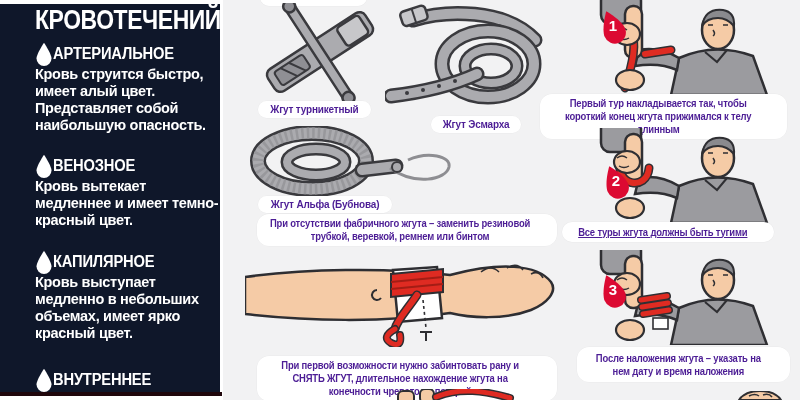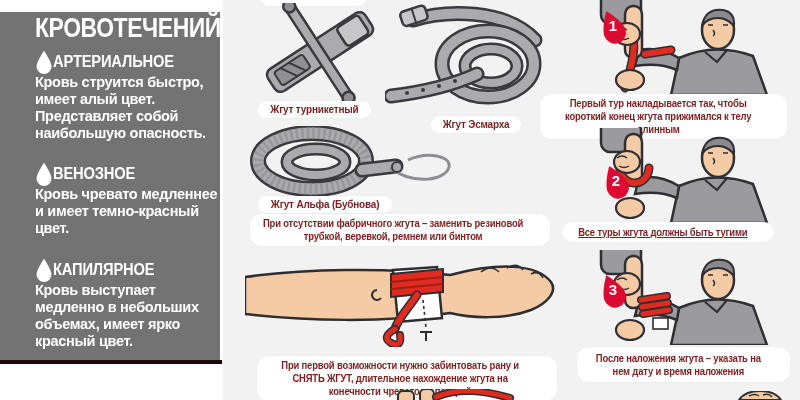--- a/index.html
+++ b/index.html
@@ -3,22 +3,22 @@
 <meta charset="utf-8">
 <style>
   * { margin:0; padding:0; box-sizing:border-box; }
   html,body { background:#fff; }
   .page{
     position:relative; width:800px; height:400px; overflow:hidden;
     font-family:"Liberation Sans", sans-serif; background:#ffffff;
   }
   
   .sidebar{
-    position:absolute; left:0; top:12px; width:220px; height:352px;
-    background:#737373; color:#fff;
+    position:absolute; left:0; top:4px; width:220px; height:392px;
+    background:#0f172a; color:#fff;
   }
   .sb-title{
     position:absolute; left:35px; top:1px;
     font-size:27px; font-weight:800; letter-spacing:-0.5px;
     transform:scaleX(.85); transform-origin:left center; white-space:nowrap;
   }
   .sb-section{ position:absolute; left:35px; width:175px; }
   .sb-head{ display:flex; align-items:center; gap:0; }
   .sb-drop{ width:18px; height:24px; flex:0 0 auto; }
   .sb-h{
@@ -32,21 +32,21 @@
   .sb-strip{ position:absolute; left:0; bottom:0; width:222px; height:4px; background:#20070c; }
   
   .board{
     position:absolute; left:223px; top:0; width:577px; height:400px;
     background:#f2f2f3;
   }
   .abs{ position:absolute; }
   .pill{
     position:absolute; background:#fff; border-radius:12px;
     display:flex; align-items:center; justify-content:center;
-    color:#7f1d1d; font-weight:700; text-align:center;
+    color:#4c1d95; font-weight:700; text-align:center;
     box-shadow:0 0 0 0.5px rgba(0,0,0,0.03);
   }
   .pill .ptxt{
     display:block; width:110%; margin-left:-5%;
     transform:scaleX(.9); transform-origin:50% 50%;
     font-size:10.5px; line-height:13px; letter-spacing:-0.2px;
   }
   .lbl{ height:17px; padding:0 10px; border-radius:9px; }
   .lbl .ptxt{ white-space:nowrap; width:auto; margin:0; transform:scaleX(.95); }
   .drop-marker{ position:absolute; width:30px; height:40px; }
@@ -79,21 +79,21 @@
 
     <section class="sb-section" style="top:150px">
       <div class="sb-head">
         <span class="sb-drop">
           <svg viewBox="0 0 24 32" width="18" height="24">
               <path d="M12 1 C12 1 2 16 2 22 a10 10 0 0 0 20 0 C22 16 12 1 12 1 Z" fill="#ffffff"></path>
             </svg>
         </span>
         <span class="sb-h">ВЕНОЗНОЕ</span>
       </div>
-      <p class="sb-b">Кровь чревато медленнее и имеет темно-красный цвет.</p>
+      <p class="sb-b">Кровь вытекает медленнее и имеет темно-красный цвет.</p>
     </section>
 
     <section class="sb-section" style="top:246px">
       <div class="sb-head">
         <span class="sb-drop">
           <svg viewBox="0 0 24 32" width="18" height="24">
               <path d="M12 1 C12 1 2 16 2 22 a10 10 0 0 0 20 0 C22 16 12 1 12 1 Z" fill="#ffffff"></path>
             </svg>
         </span>
         <span class="sb-h">КАПИЛЯРНОЕ</span>
@@ -187,21 +187,21 @@
 
   <div class="pill lbl" style="left:258px; top:101px;">
     <span class="ptxt">Жгут турникетный</span>
   </div>
   <div class="pill lbl" style="left:431px; top:116px;">
     <span class="ptxt">Жгут Эсмарха</span>
   </div>
   <div class="pill lbl" style="left:258px; top:196px;">
     <span class="ptxt">Жгут Альфа (Бубнова)</span>
   </div>
-  <div class="pill" style="left:250px; top:214px; width:300px; min-height:30px; padding:3px 8px;">
+  <div class="pill" style="left:257px; top:214px; width:300px; min-height:30px; padding:3px 8px;">
     <span class="ptxt">При отсутствии фабричного жгута – заменить резиновой трубкой, веревкой, ремнем или бинтом</span>
   </div>
   <div class="pill" style="left:257px; top:356px; width:300px; min-height:36px; padding:3px 8px;">
     <span class="ptxt">При первой возможности нужно забинтовать рану и СНЯТЬ ЖГУТ, длительное нахождение жгута на конечности чревато ее потерей</span>
   </div>
 
   <div class="abs" style="left:567px; top:0; width:225px; height:95px;">
       <svg viewBox="0 0 225 95" width="225" height="95">
     <rect x="34" y="-8" width="40" height="32" rx="9" fill="#9b9b9f" stroke="#2f2f33" stroke-width="2.5"></rect>
     <path d="M112 58 Q148 42 186 56 L200 95 L104 95 Z" fill="#9b9b9f" stroke="#2f2f33" stroke-width="2.5"></path>

